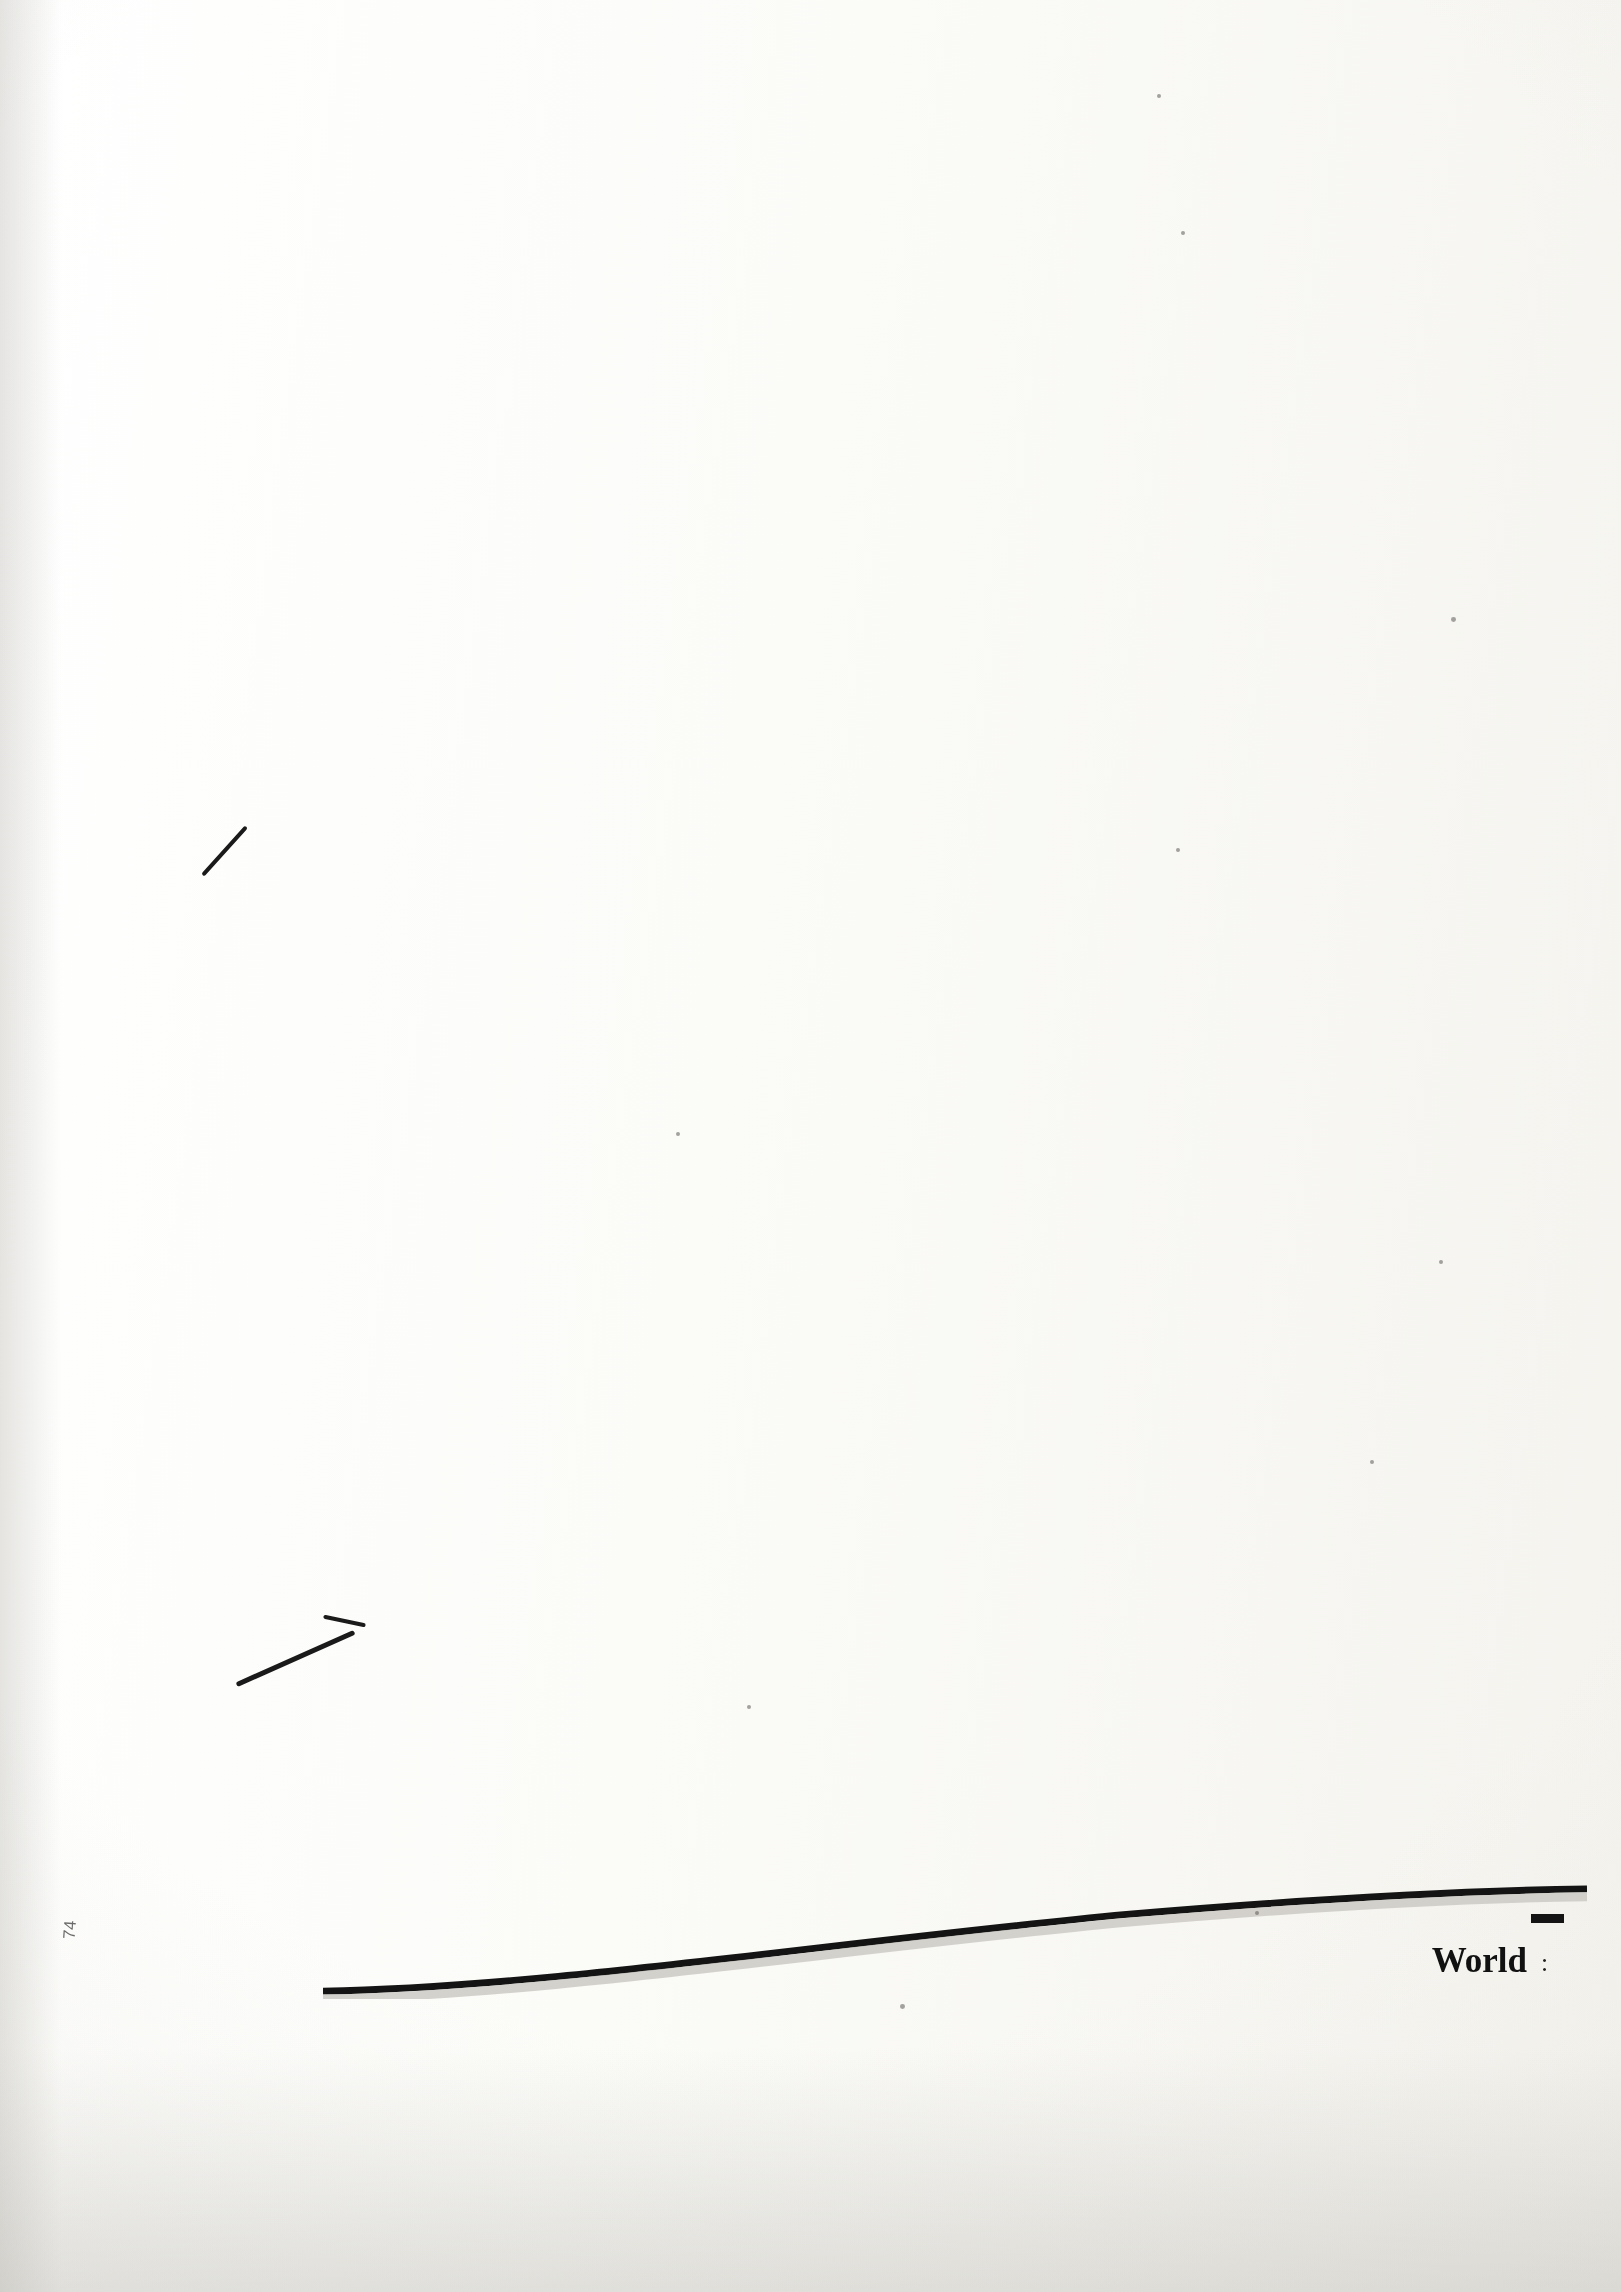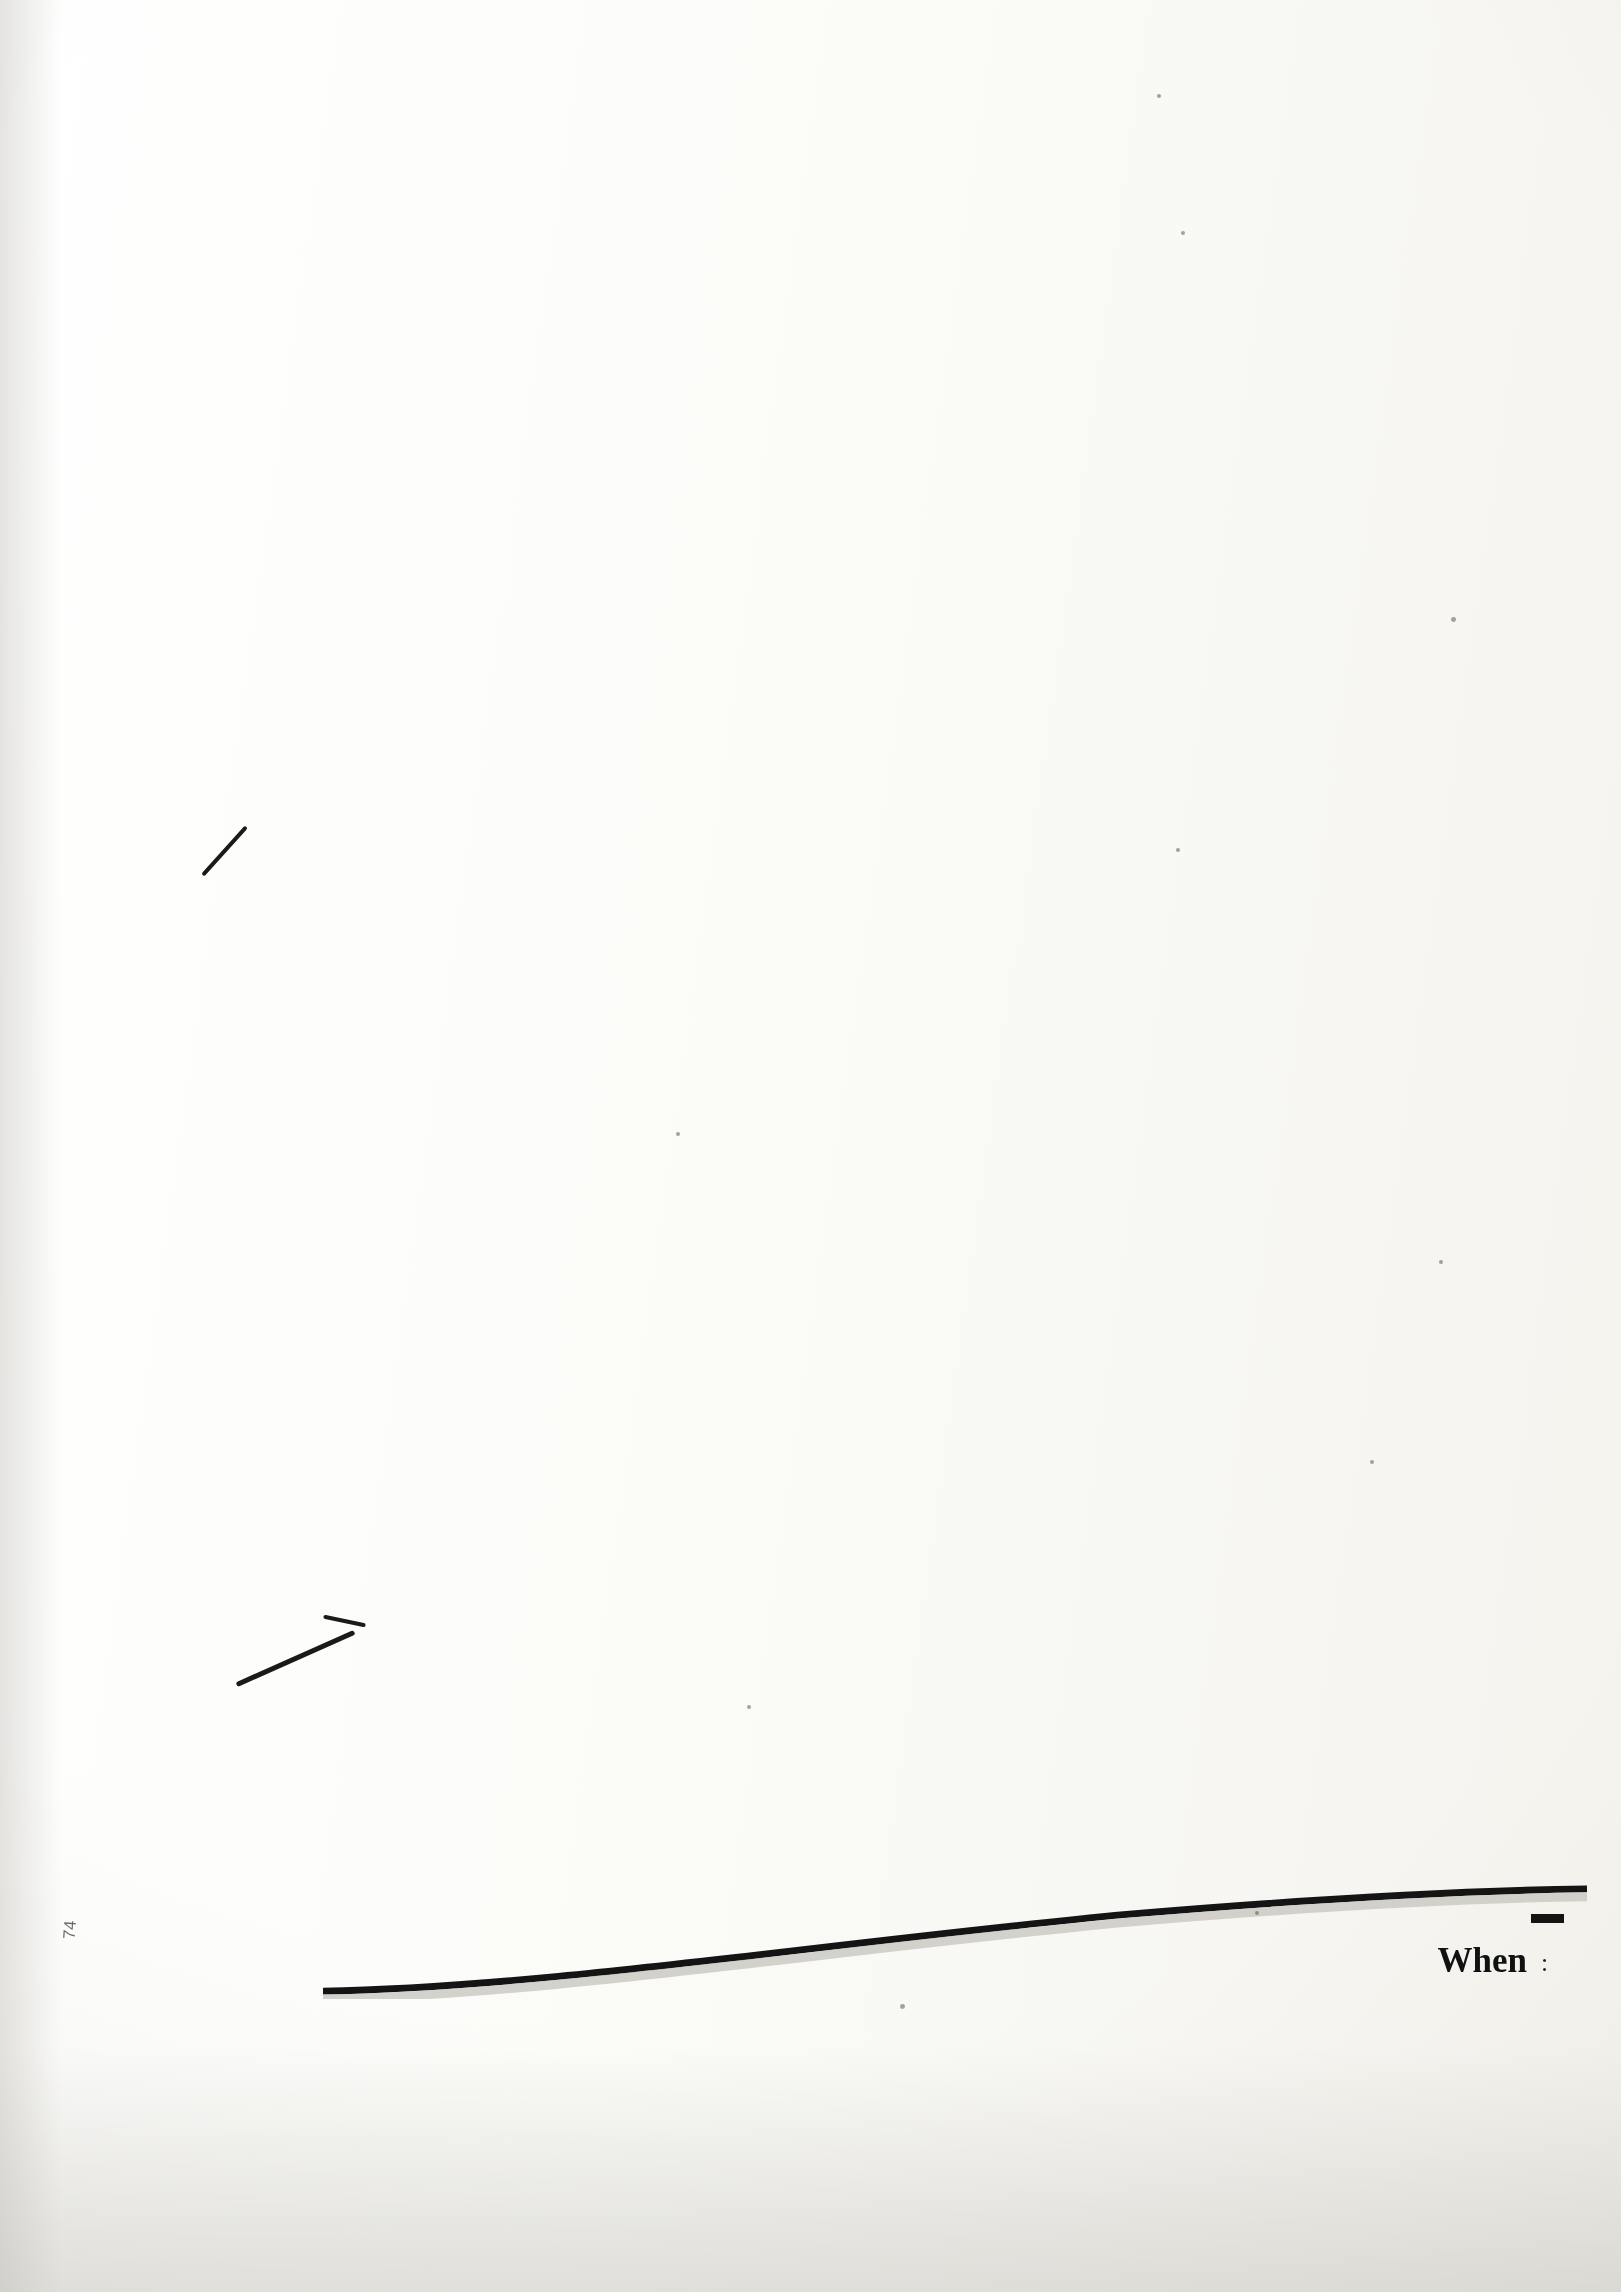--- a/index.html
+++ b/index.html
@@ -347,21 +347,21 @@
   </div>
 
   <div class="pen pen-slash-a"></div>
   <div class="pen pen-slash-c"></div>
   <div class="pen pen-tick-c"></div>
 
   <svg class="curl" viewBox="0 0 1290 120" preserveAspectRatio="none">
     <path d="M0 112 C 230 108, 520 62, 820 34 C 1010 18, 1160 10, 1290 8" fill="none" stroke="#141414" stroke-width="7"></path>
     <path d="M0 120 C 230 116, 520 70, 820 42 C 1010 26, 1160 18, 1290 16" fill="none" stroke="#c9c7c0" stroke-width="9" opacity="0.8"></path>
   </svg>
-  <div class="footer-word">When</div>
+  <div class="footer-word">World</div>
   <div class="footer-dash"></div>
   <div class="footer-dots">:</div>
   <div class="margin-mark">74</div>
 
   <div class="speck" style="left:1157px; top:94px; width:3.9px; height:3.9px;"></div>
   <div class="speck" style="left:1181px; top:231px; width:3.9px; height:3.9px;"></div>
   <div class="speck" style="left:1451px; top:617px; width:4.9px; height:4.9px;"></div>
   <div class="speck" style="left:1176px; top:848px; width:3.9px; height:3.9px;"></div>
   <div class="speck" style="left:1439px; top:1260px; width:3.9px; height:3.9px;"></div>
   <div class="speck" style="left:676px; top:1132px; width:3.9px; height:3.9px;"></div>

